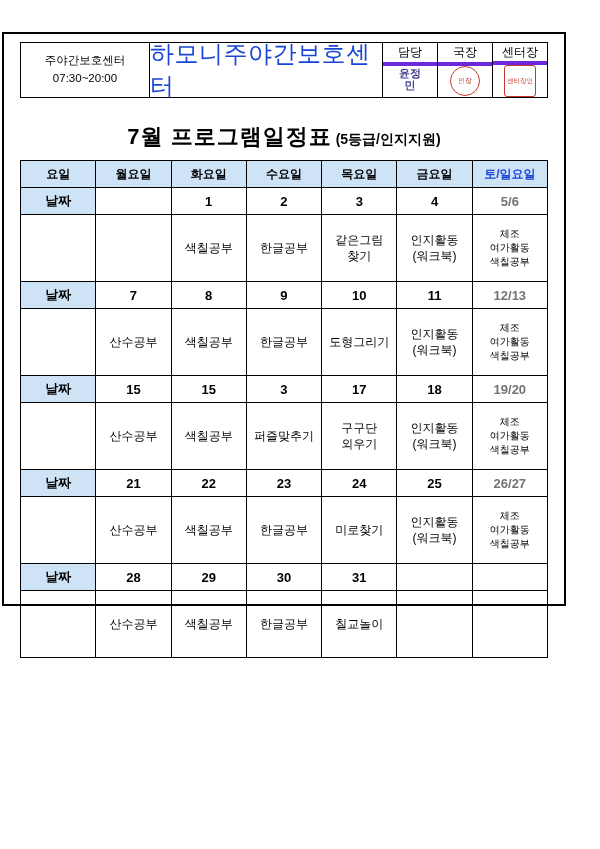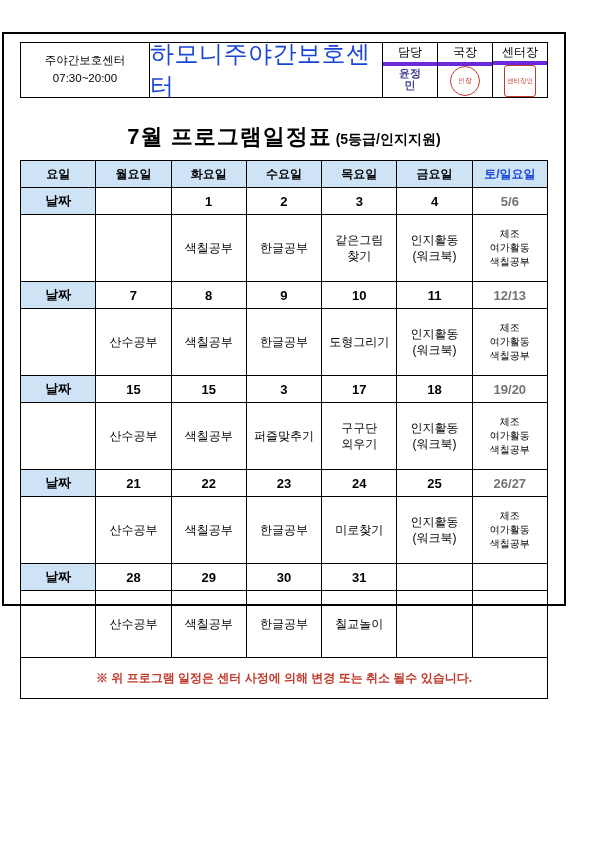--- a/index.html
+++ b/index.html
@@ -307,19 +307,16 @@
       <tr class="prog">
         <td></td>
         <td>산수공부</td>
         <td>색칠공부</td>
         <td>한글공부</td>
         <td>칠교놀이</td>
         <td></td>
         <td class="weekend"></td>
       </tr>
 
-      <tr class="note-row">
-        <td colspan="7">※  위 프로그램 일정은 센터 사정에 의해 변경 또는 취소 될수 있습니다.</td>
-      </tr>
     </tbody>
   </table>
 
 </div>
 
 </body></html>

